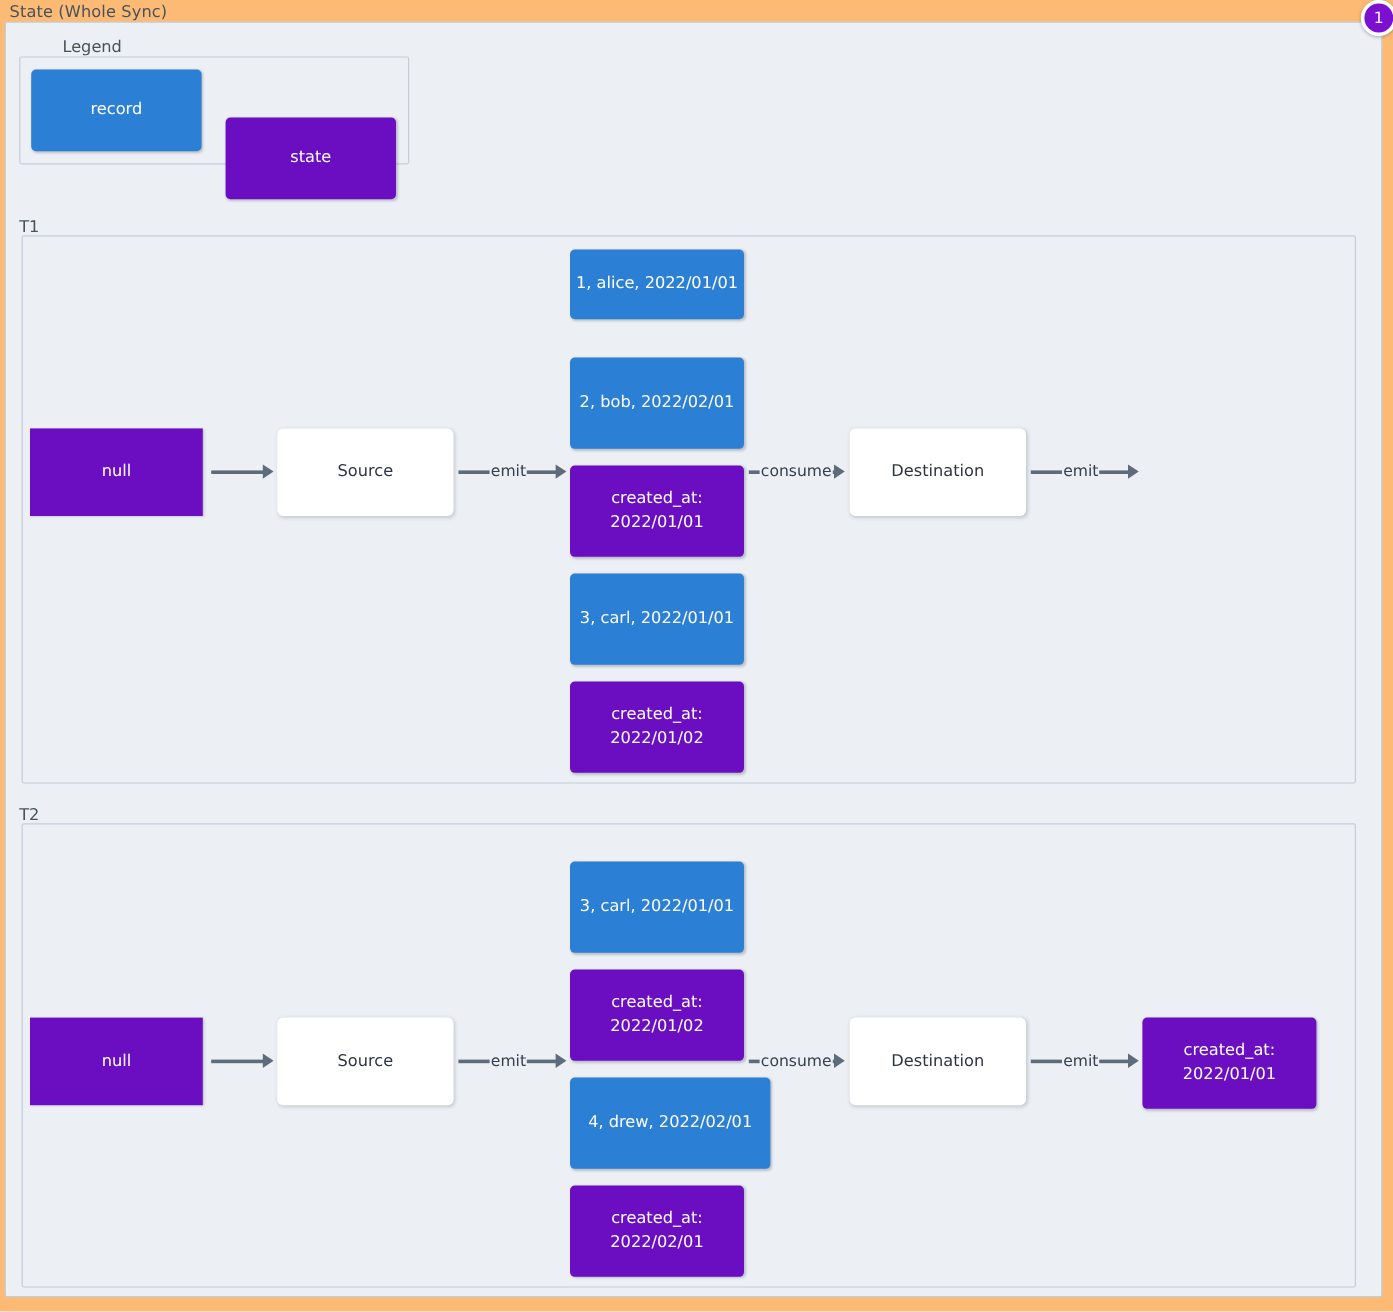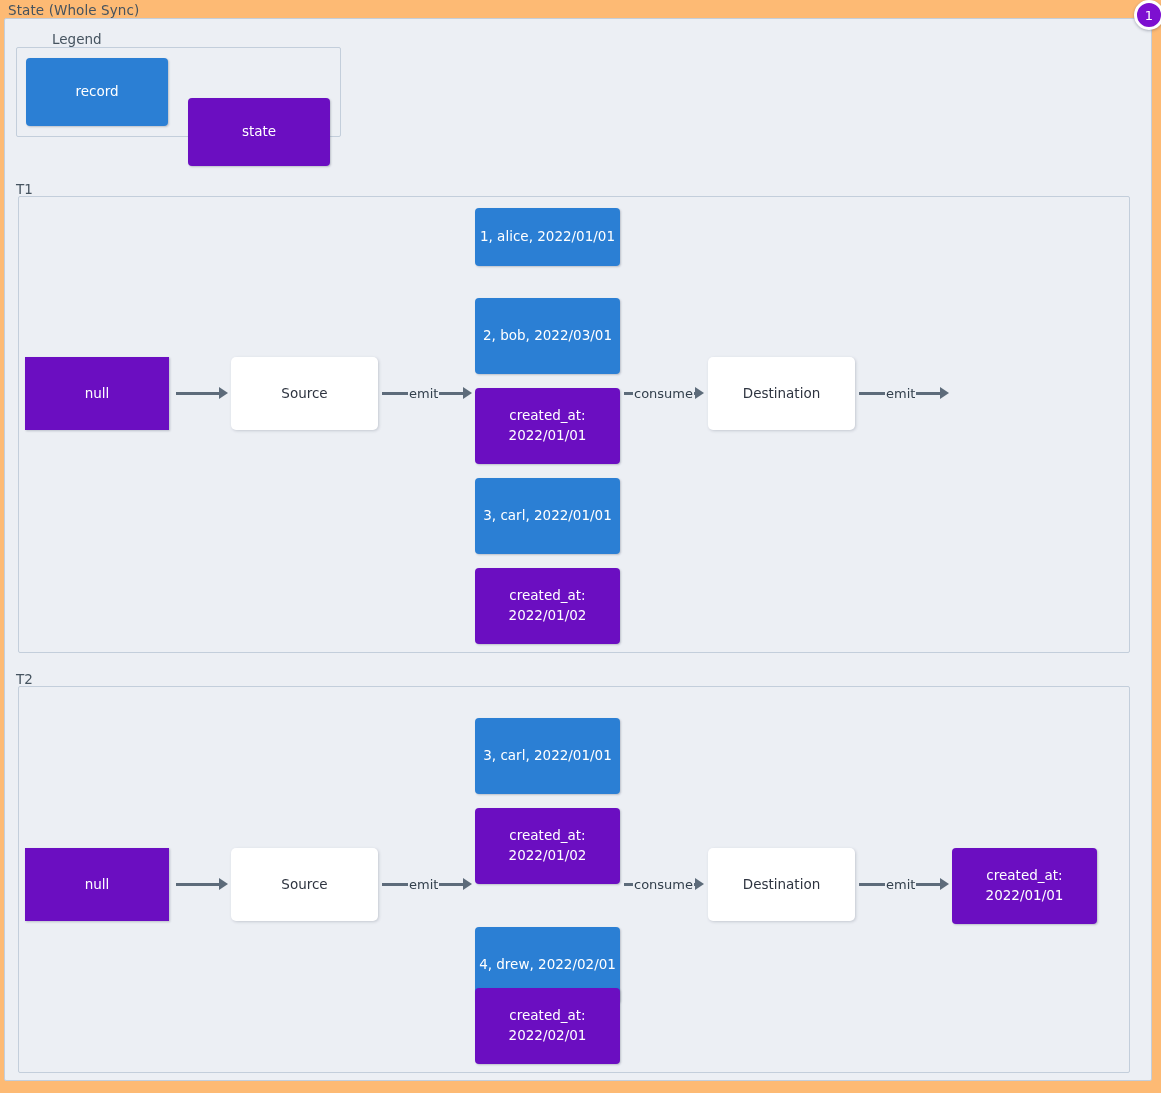--- a/index.html
+++ b/index.html
@@ -199,21 +199,21 @@
     <span class="line" style="width:26px;"></span>
     <span class="elabel">emit</span>
     <span class="line" style="width:25px;"></span>
     <span class="head"></span>
   </div>
 
   <div class="node record" style="left:475px; top:208px; width:145px; height:58px;">
     <span class="txt">1, alice, 2022/01/01</span>
   </div>
   <div class="node record" style="left:475px; top:298px; width:145px; height:76px;">
-    <span class="txt">2, bob, 2022/03/01</span>
+    <span class="txt">2, bob, 2022/02/01</span>
   </div>
   <div class="node state" style="left:475px; top:388px; width:145px; height:76px;">
     <span class="txt">created_at:
 2022/01/01</span>
   </div>
   <div class="node record" style="left:475px; top:478px; width:145px; height:76px;">
     <span class="txt">3, carl, 2022/01/01</span>
   </div>
   <div class="node state" style="left:475px; top:568px; width:145px; height:76px;">
     <span class="txt">created_at:
@@ -261,21 +261,21 @@
     <span class="head"></span>
   </div>
 
   <div class="node record" style="left:475px; top:718px; width:145px; height:76px;">
     <span class="txt">3, carl, 2022/01/01</span>
   </div>
   <div class="node state" style="left:475px; top:808px; width:145px; height:76px;">
     <span class="txt">created_at:
 2022/01/02</span>
   </div>
-  <div class="node record" style="left:475px; top:898px; width:145px; height:76px;margin-top:29px;">
+  <div class="node record" style="left:475px; top:898px; width:167px; height:76px;">
     <span class="txt">4, drew, 2022/02/01</span>
   </div>
   <div class="node state" style="left:475px; top:988px; width:145px; height:76px;">
     <span class="txt">created_at:
 2022/02/01</span>
   </div>
 
   <div class="edge" style="left:624px; top:877px;">
     <span class="line" style="width:9px;"></span>
     <span class="elabel">consume</span>

